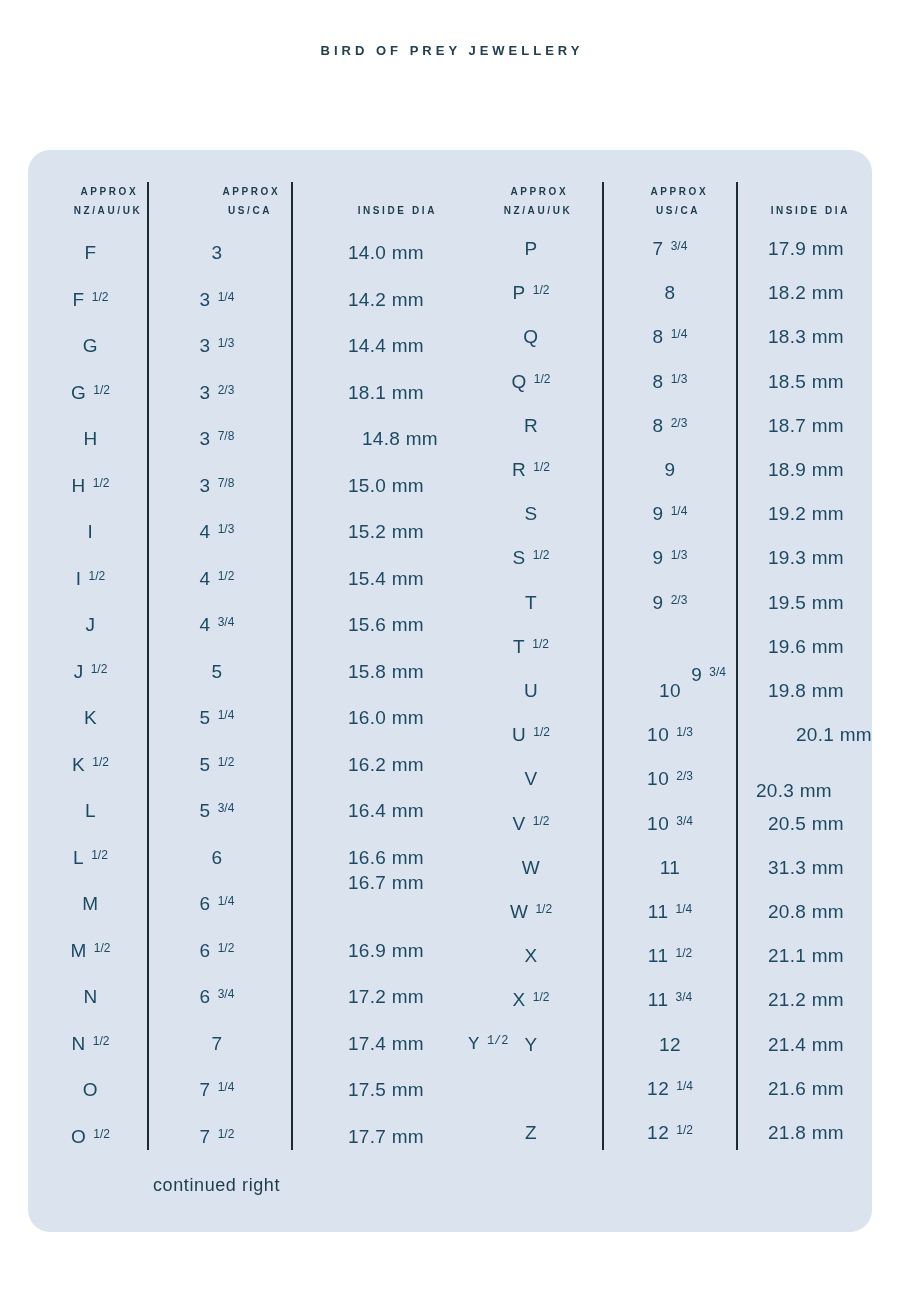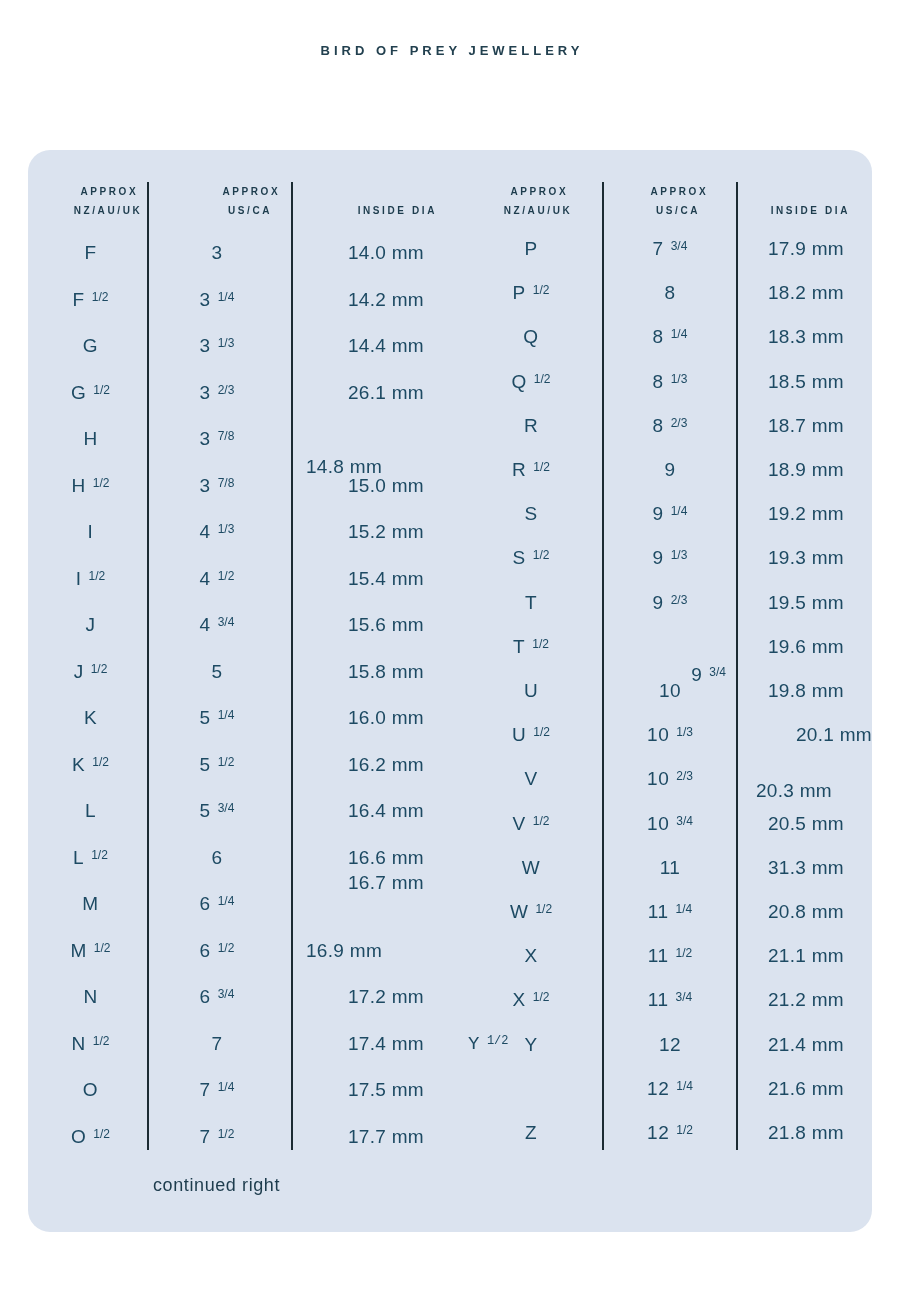--- a/index.html
+++ b/index.html
@@ -155,24 +155,24 @@
           <div class="cell cell-size" style="left: 130px; top: 92px; width: 118px; text-align: center;"><span>3</span></div>
           <div class="cell cell-dia" style="left: 278px; top: 92px; width: 160px; text-align: center;">14.0 mm</div>
           <div class="cell cell-size" style="left: 10px; top: 138.5px; width: 105px; text-align: center;"><span>F</span><span class="frac">1/2</span></div>
           <div class="cell cell-size" style="left: 130px; top: 138.5px; width: 118px; text-align: center;"><span>3</span><span class="frac">1/4</span></div>
           <div class="cell cell-dia" style="left: 278px; top: 138.5px; width: 160px; text-align: center;">14.2 mm</div>
           <div class="cell cell-size" style="left: 10px; top: 185px; width: 105px; text-align: center;"><span>G</span></div>
           <div class="cell cell-size" style="left: 130px; top: 185px; width: 118px; text-align: center;"><span>3</span><span class="frac">1/3</span></div>
           <div class="cell cell-dia" style="left: 278px; top: 185px; width: 160px; text-align: center;">14.4 mm</div>
           <div class="cell cell-size" style="left: 10px; top: 231.5px; width: 105px; text-align: center;"><span>G</span><span class="frac">1/2</span></div>
           <div class="cell cell-size" style="left: 130px; top: 231.5px; width: 118px; text-align: center;"><span>3</span><span class="frac">2/3</span></div>
-          <div class="cell cell-dia" style="left: 278px; top: 231.5px; width: 160px; text-align: center;">26.1 mm</div>
+          <div class="cell cell-dia" style="left: 278px; top: 231.5px; width: 160px; text-align: center;">18.1 mm</div>
           <div class="cell cell-size" style="left: 10px; top: 278px; width: 105px; text-align: center;"><span>H</span></div>
           <div class="cell cell-size" style="left: 130px; top: 278px; width: 118px; text-align: center;"><span>3</span><span class="frac">7/8</span></div>
-          <div class="cell cell-dia" style="left: 278px; top: 278px; width: 160px; text-align: left; margin-top: 28px;">14.8 mm</div>
+          <div class="cell cell-dia" style="left: 292px; top: 278px; width: 160px; text-align: center;">14.8 mm</div>
           <div class="cell cell-size" style="left: 10px; top: 324.5px; width: 105px; text-align: center;"><span>H</span><span class="frac">1/2</span></div>
           <div class="cell cell-size" style="left: 130px; top: 324.5px; width: 118px; text-align: center;"><span>3</span><span class="frac">7/8</span></div>
           <div class="cell cell-dia" style="left: 278px; top: 324.5px; width: 160px; text-align: center;">15.0 mm</div>
           <div class="cell cell-size" style="left: 10px; top: 371px; width: 105px; text-align: center;"><span>I</span></div>
           <div class="cell cell-size" style="left: 130px; top: 371px; width: 118px; text-align: center;"><span>4</span><span class="frac">1/3</span></div>
           <div class="cell cell-dia" style="left: 278px; top: 371px; width: 160px; text-align: center;">15.2 mm</div>
           <div class="cell cell-size" style="left: 10px; top: 417.5px; width: 105px; text-align: center;"><span>I</span><span class="frac">1/2</span></div>
           <div class="cell cell-size" style="left: 130px; top: 417.5px; width: 118px; text-align: center;"><span>4</span><span class="frac">1/2</span></div>
           <div class="cell cell-dia" style="left: 278px; top: 417.5px; width: 160px; text-align: center;">15.4 mm</div>
           <div class="cell cell-size" style="left: 10px; top: 464px; width: 105px; text-align: center;"><span>J</span></div>
@@ -191,21 +191,21 @@
           <div class="cell cell-size" style="left: 130px; top: 650px; width: 118px; text-align: center;"><span>5</span><span class="frac">3/4</span></div>
           <div class="cell cell-dia" style="left: 278px; top: 650px; width: 160px; text-align: center;">16.4 mm</div>
           <div class="cell cell-size" style="left: 10px; top: 696.5px; width: 105px; text-align: center;"><span>L</span><span class="frac">1/2</span></div>
           <div class="cell cell-size" style="left: 130px; top: 696.5px; width: 118px; text-align: center;"><span>6</span></div>
           <div class="cell cell-dia" style="left: 278px; top: 696.5px; width: 160px; text-align: center;">16.6 mm</div>
           <div class="cell cell-size" style="left: 10px; top: 743px; width: 105px; text-align: center;"><span>M</span></div>
           <div class="cell cell-size" style="left: 130px; top: 743px; width: 118px; text-align: center;"><span>6</span><span class="frac">1/4</span></div>
           <div class="cell cell-dia" style="left: 278px; top: 722px; width: 160px; text-align: center;">16.7 mm</div>
           <div class="cell cell-size" style="left: 10px; top: 789.5px; width: 105px; text-align: center;"><span>M</span><span class="frac">1/2</span></div>
           <div class="cell cell-size" style="left: 130px; top: 789.5px; width: 118px; text-align: center;"><span>6</span><span class="frac">1/2</span></div>
-          <div class="cell cell-dia" style="left: 278px; top: 789.5px; width: 160px; ">16.9 mm</div>
+          <div class="cell cell-dia" style="left: 278px; top: 789.5px; width: 160px; text-align: center;">16.9 mm</div>
           <div class="cell cell-size" style="left: 10px; top: 836px; width: 105px; text-align: center;"><span>N</span></div>
           <div class="cell cell-size" style="left: 130px; top: 836px; width: 118px; text-align: center;"><span>6</span><span class="frac">3/4</span></div>
           <div class="cell cell-dia" style="left: 278px; top: 836px; width: 160px; text-align: center;">17.2 mm</div>
           <div class="cell cell-size" style="left: 10px; top: 882.5px; width: 105px; text-align: center;"><span>N</span><span class="frac">1/2</span></div>
           <div class="cell cell-size" style="left: 130px; top: 882.5px; width: 118px; text-align: center;"><span>7</span></div>
           <div class="cell cell-dia" style="left: 278px; top: 882.5px; width: 160px; text-align: center;">17.4 mm</div>
           <div class="cell cell-size" style="left: 10px; top: 929px; width: 105px; text-align: center;"><span>O</span></div>
           <div class="cell cell-size" style="left: 130px; top: 929px; width: 118px; text-align: center;"><span>7</span><span class="frac">1/4</span></div>
           <div class="cell cell-dia" style="left: 278px; top: 929px; width: 160px; text-align: center;">17.5 mm</div>
           <div class="cell cell-size" style="left: 10px; top: 975.5px; width: 105px; text-align: center;"><span>O</span><span class="frac">1/2</span></div>

